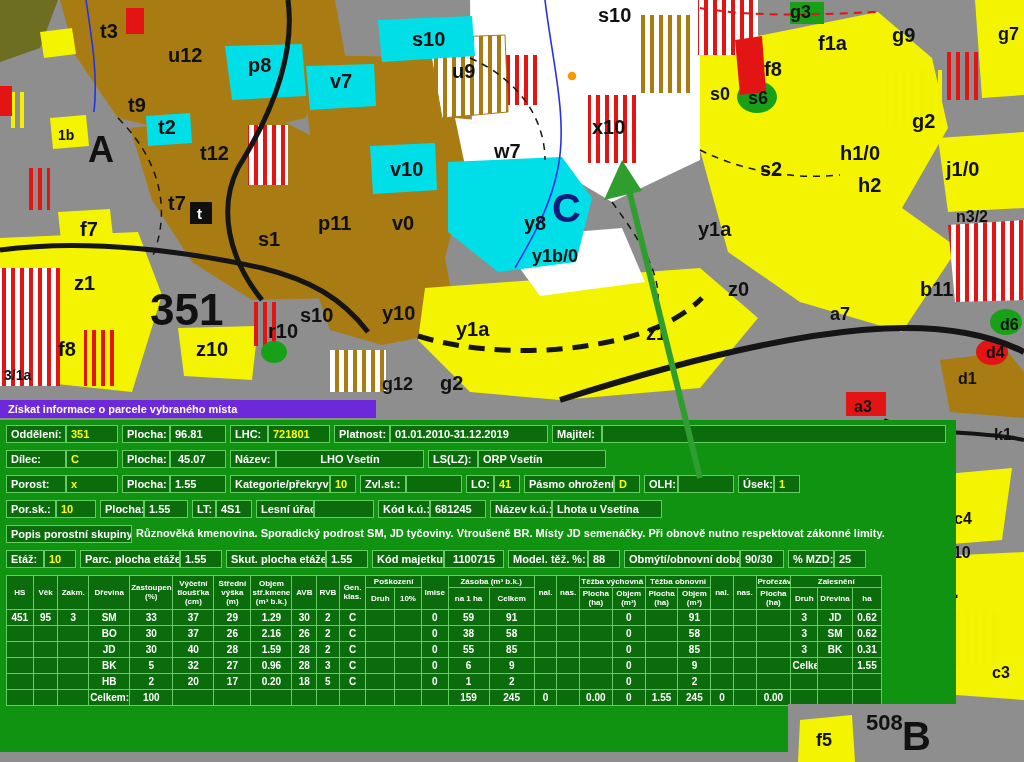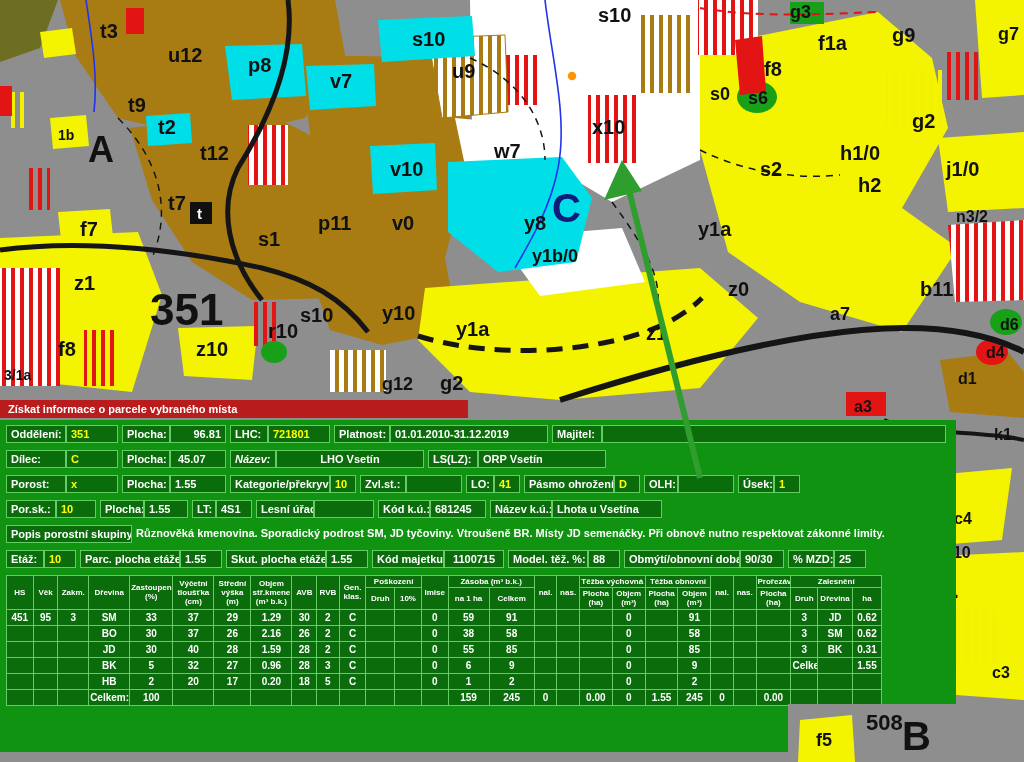--- a/index.html
+++ b/index.html
@@ -1,20 +1,20 @@
 <!DOCTYPE html>
 <html><head>
 <meta charset="utf-8">
 <style>
   *{margin:0;padding:0;box-sizing:border-box}
   html,body{width:1024px;height:762px;overflow:hidden}
   body{font-family:"Liberation Sans",sans-serif}
   .screen{position:relative;width:1024px;height:762px;background:#8e8e8e}
   #map{position:absolute;left:0;top:0;width:1024px;height:762px}
-  .panel-title{position:absolute;left:0;top:400px;width:468px;height:18px;background:#b91c1c;
+  .panel-title{position:absolute;left:0;top:400px;width:376px;height:18px;background:#6d28d9;
     color:#fff;font-size:11px;font-weight:bold;line-height:18px;padding-left:8px;z-index:5}
   .panel{position:absolute;left:0;top:420px;width:956px;height:332px;z-index:4}
   .panel-body{width:100%;height:100%;background:#0f9310;padding:5px 6px 0 6px;
     clip-path:polygon(0 0,100% 0,100% calc(100% - 48px),788px calc(100% - 48px),788px 100%,0 100%)}
   .irow{display:flex;align-items:stretch;margin-bottom:7px;height:18px}
   .cell{border:1px solid #63cc63;background:#0a6c0a;color:#fff;font-size:11px;font-weight:bold;
     line-height:16px;padding:0 4px;white-space:nowrap;overflow:hidden}
   .yellow{color:#ffff00}
   .plain{border:none;background:transparent}
   .gap{width:4px;flex:0 0 4px}
@@ -203,40 +203,40 @@
   <div class="panel-title">Získat informace o parcele vybraného místa</div>
 
   <div class="panel">
     <div class="panel-body">
       <div id="info-rows">
           <div class="irow">
             <div class="cell lab" style="width: 60px; flex: 0 0 60px;">Oddělení:</div>
             <div class="cell val yellow" style="width: 52px; flex: 0 0 52px;">351</div>
             <div class="gap"></div>
             <div class="cell lab" style="width: 48px; flex: 0 0 48px;">Plocha:</div>
-            <div class="cell val" style="width: 56px; flex: 0 0 56px; text-align: right;">96.81</div>
+            <div class="cell val" style="width: 56px; flex: 0 0 56px;">96.81</div>
             <div class="gap"></div>
             <div class="cell lab" style="width: 38px; flex: 0 0 38px;">LHC:</div>
             <div class="cell val yellow" style="width: 62px; flex: 0 0 62px;">721801</div>
             <div class="gap"></div>
             <div class="cell lab" style="width: 56px; flex: 0 0 56px;">Platnost:</div>
             <div class="cell val" style="width: 158px; flex: 0 0 158px;">01.01.2010-31.12.2019</div>
             <div class="gap"></div>
             <div class="cell lab" style="width: 50px; flex: 0 0 50px;">Majitel:</div>
             <div class="cell val" style="flex: 1 1 0%;"></div>
             <div class="gap"></div>
           </div>
           <div class="irow">
             <div class="cell lab" style="width: 60px; flex: 0 0 60px;">Dílec:</div>
             <div class="cell val yellow" style="width: 52px; flex: 0 0 52px;">C</div>
             <div class="gap"></div>
             <div class="cell lab" style="width: 48px; flex: 0 0 48px;">Plocha:</div>
             <div class="cell val" style="width: 56px; flex: 0 0 56px; padding-left: 7px;">45.07</div>
             <div class="gap"></div>
-            <div class="cell lab" style="width: 46px; flex: 0 0 46px; font-style: italic;">Název:</div>
+            <div class="cell lab" style="width: 46px; flex: 0 0 46px;">Název:</div>
             <div class="cell val" style="width: 148px; flex: 0 0 148px; text-align: center;">LHO Vsetín</div>
             <div class="gap"></div>
             <div class="cell lab" style="width: 50px; flex: 0 0 50px;">LS(LZ):</div>
             <div class="cell val" style="width: 128px; flex: 0 0 128px;">ORP Vsetín</div>
             <div class="gap"></div>
           </div>
           <div class="irow">
             <div class="cell lab" style="width: 60px; flex: 0 0 60px;">Porost:</div>
             <div class="cell val yellow" style="width: 52px; flex: 0 0 52px;">x</div>
             <div class="gap"></div>

